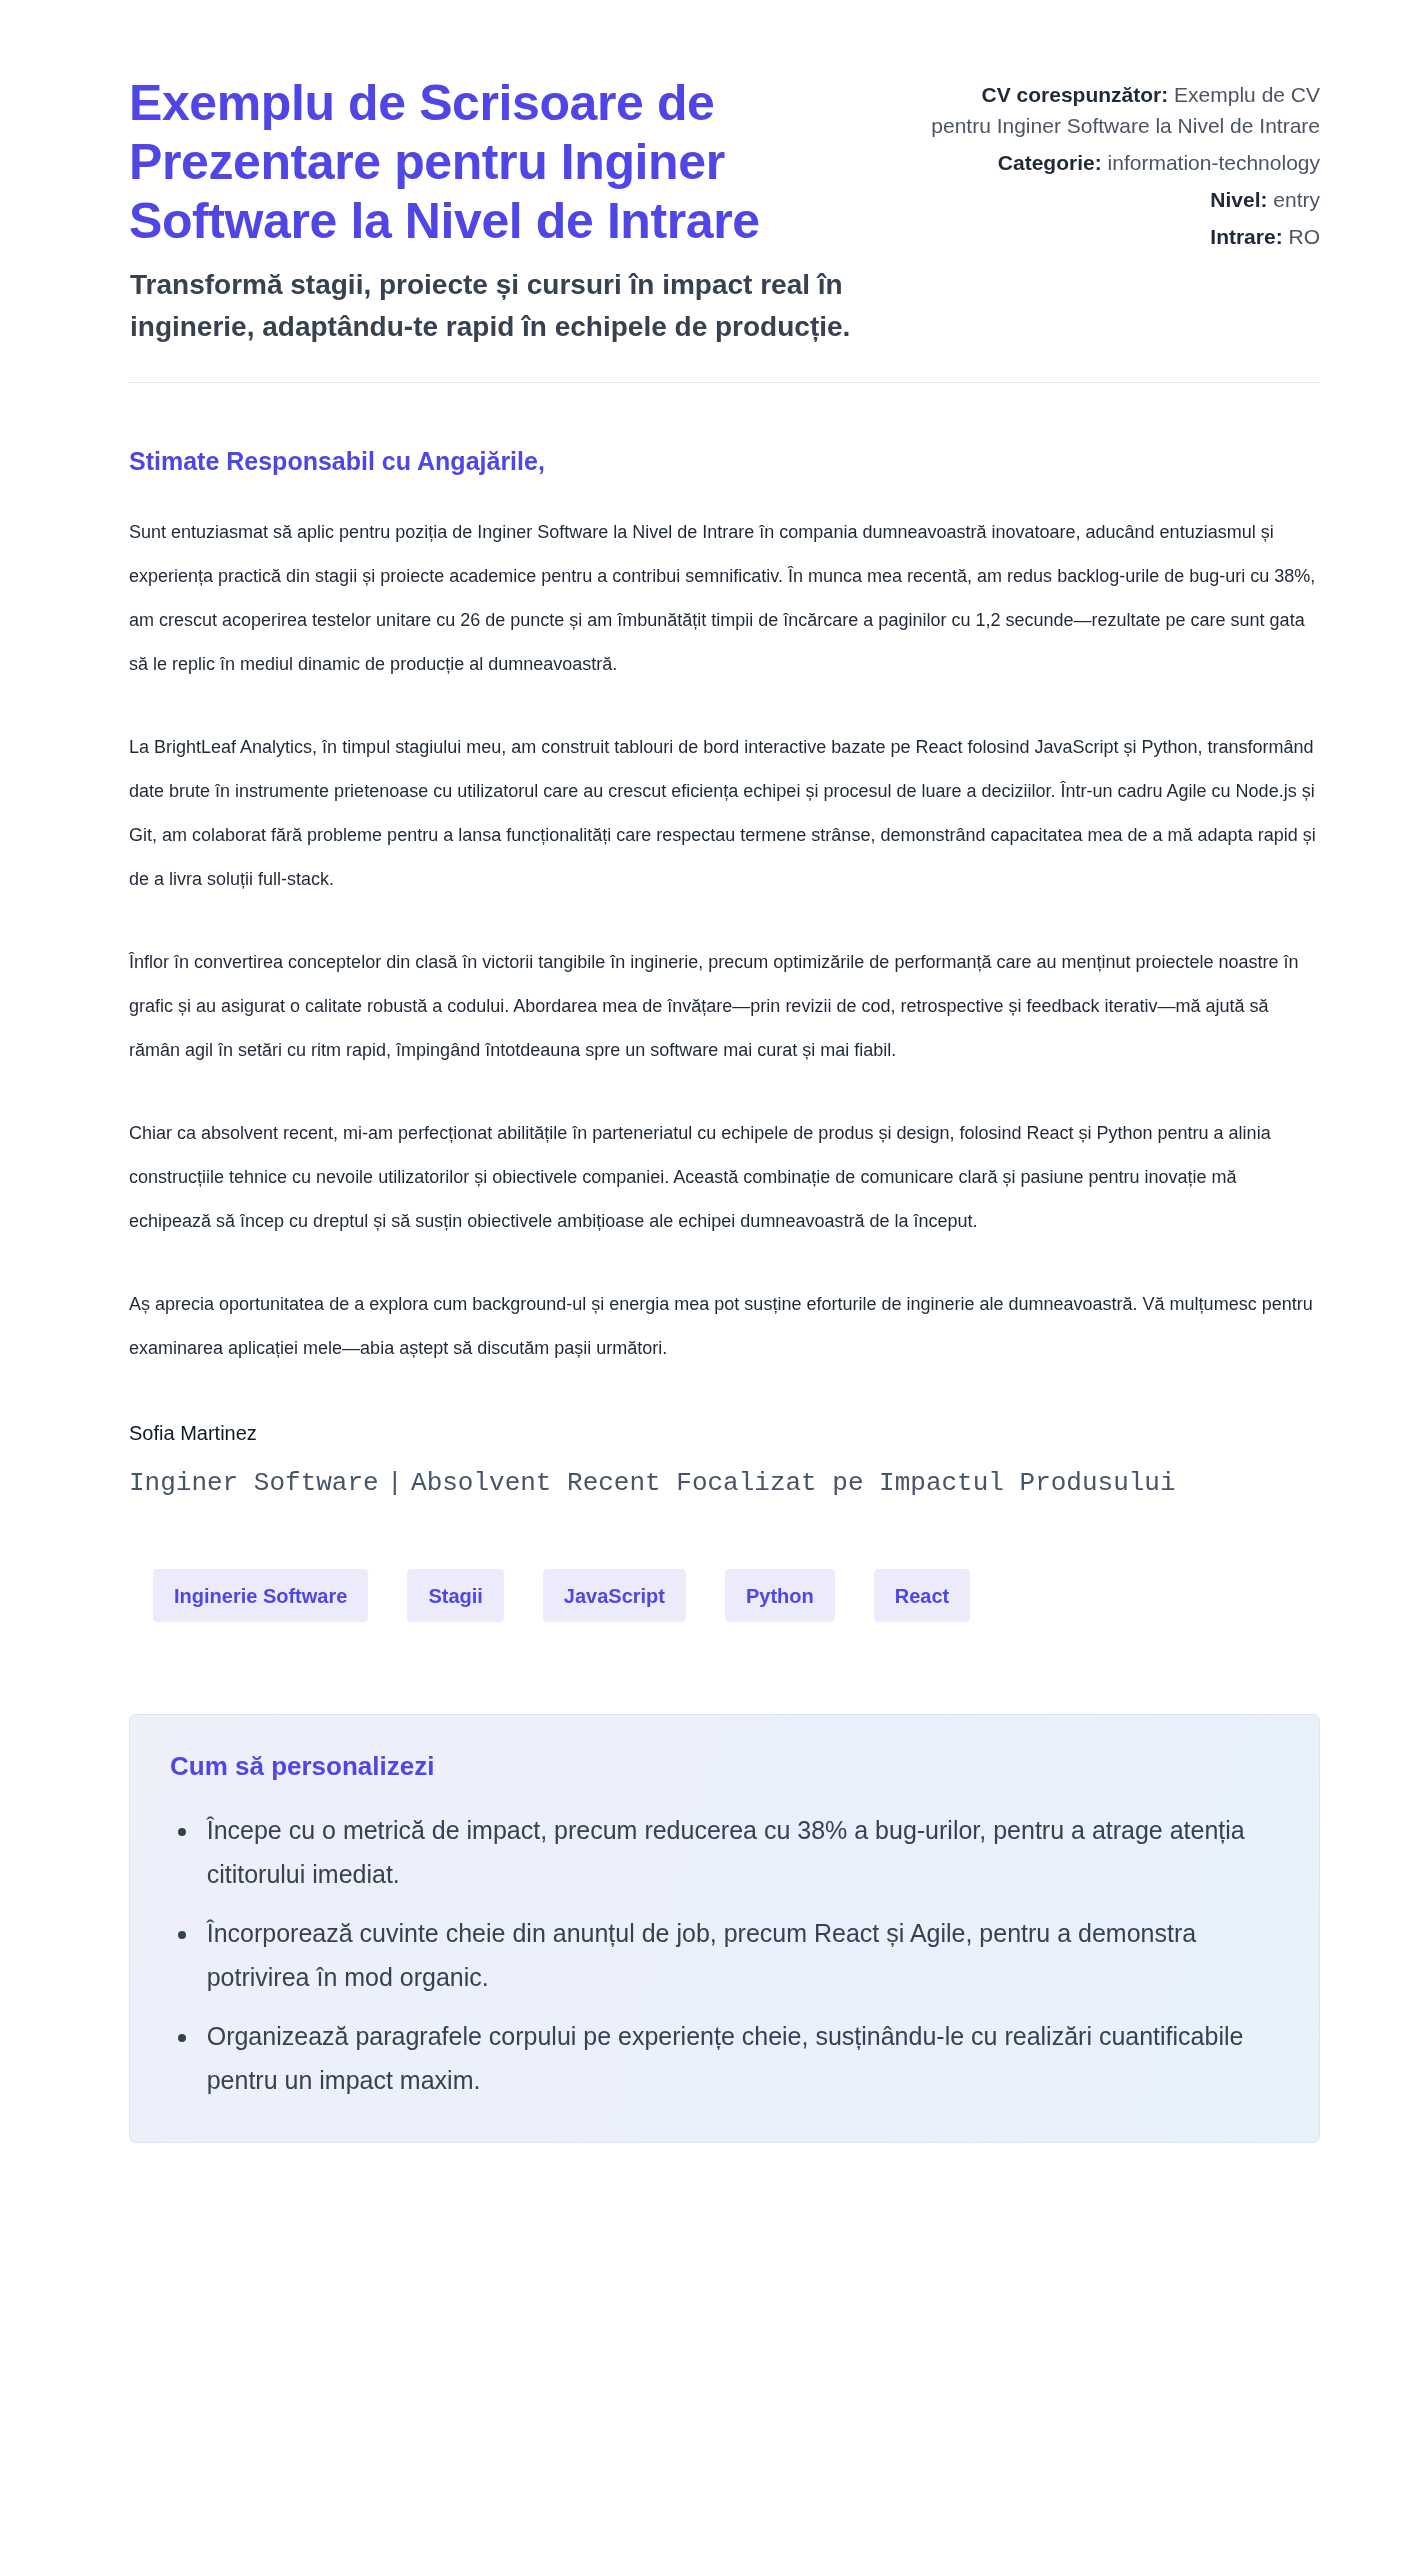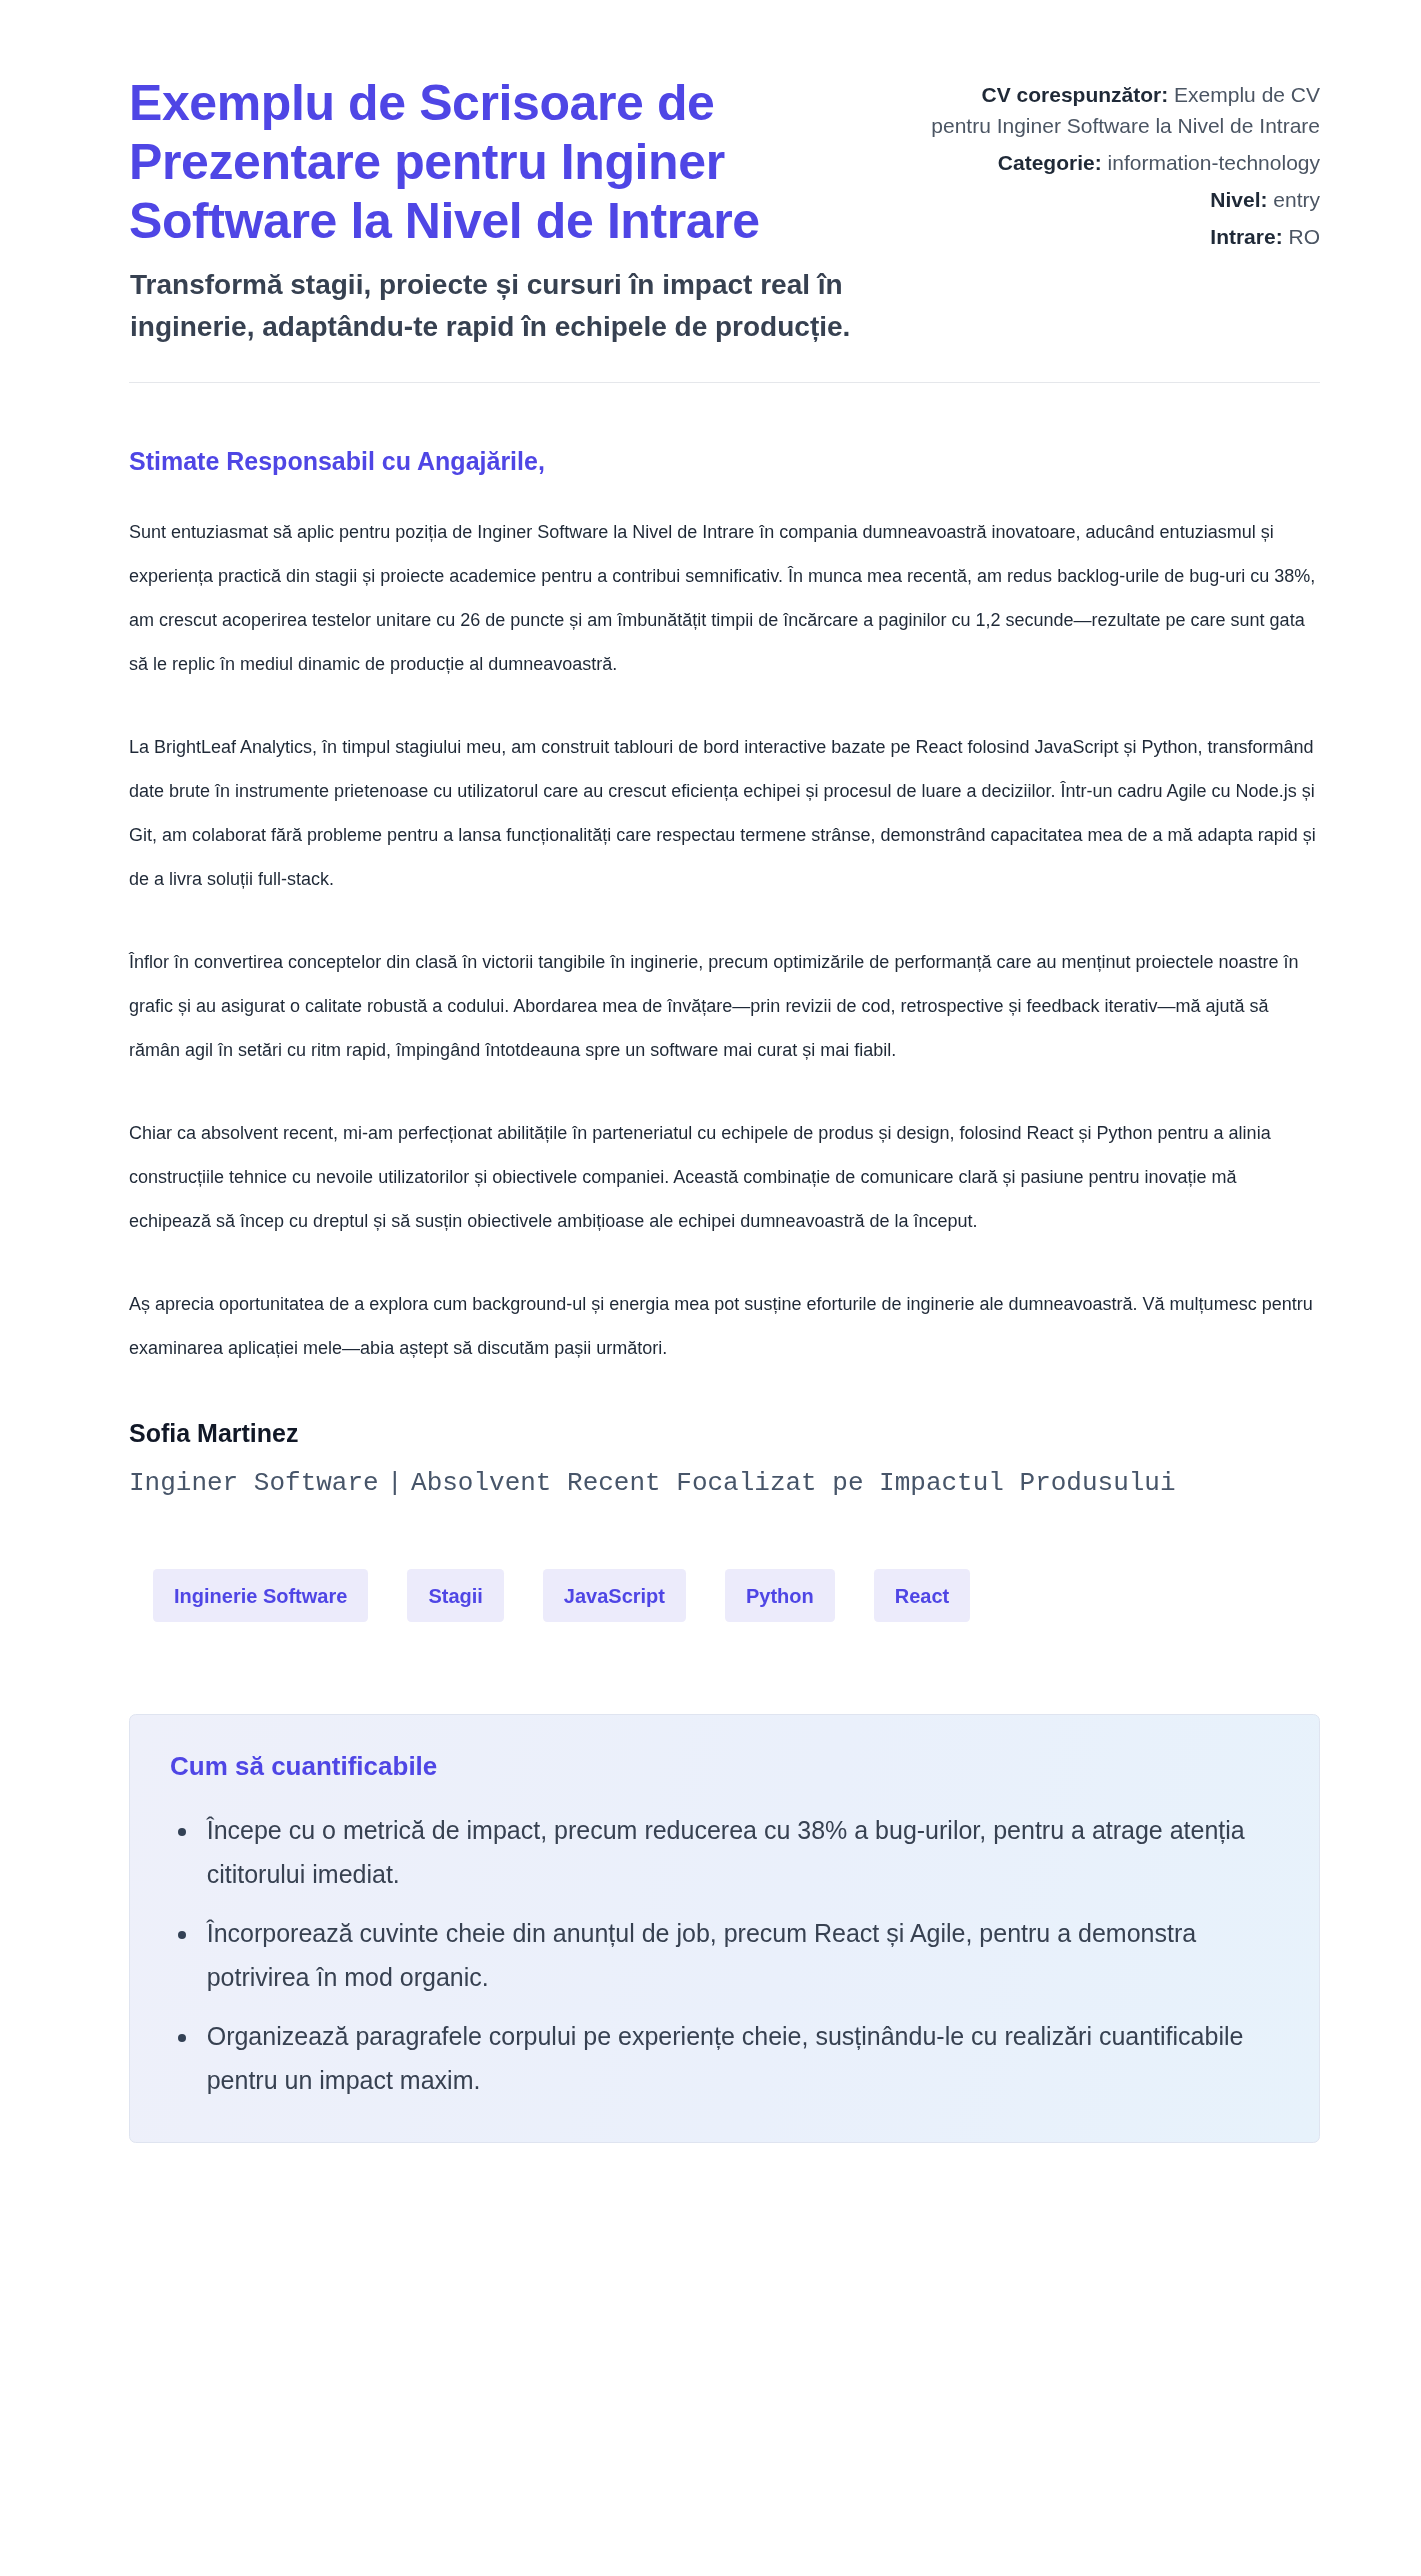--- a/index.html
+++ b/index.html
@@ -21,21 +21,21 @@
   .meta-item{margin-bottom:5.9px;}
   .meta-label{font-weight:700;color:#1f2937;}
 
   .divider{border:none;border-top:1.7px solid #e5e7eb;margin:33px 0 0;}
 
   
   .greeting{margin:60px 0 30px;font-size:25px;line-height:37px;font-weight:700;color:#4f46e5;}
   .para{margin:0 0 39px;font-size:18px;line-height:44px;color:#1f2937;}
 
   .signature{margin-top:47px;}
-  .sig-name{font-size:25px;line-height:33px;font-weight:700;color:#111827;}
+  .sig-name{font-size:20px;line-height:33px;font-weight:400;color:#111827;}
   .sig-role{margin-top:15px;font-size:26px;line-height:37px;color:#475569;font-family:Liberation Mono, monospace;}
   .sig-sep{color:#475569;padding:0 8.4px;}
 
   
   .tags{margin-top:67px;display:flex;gap:15px;flex-wrap:wrap;}
   .tag{
     background:#ecebfb;color:#4f46e5;font-size:20px;font-weight:600;
     padding:13.4px 21px;border-radius:4.2px;line-height:1.3;cursor:pointer;margin-left:24px;
   }
 
@@ -108,21 +108,21 @@
 
   <div class="tags">
     <span class="tag">Inginerie Software</span>
     <span class="tag">Stagii</span>
     <span class="tag">JavaScript</span>
     <span class="tag">Python</span>
     <span class="tag">React</span>
   </div>
 
   <div class="tips">
-    <h2 class="tips-title">Cum să cuantificabile</h2>
+    <h2 class="tips-title">Cum să personalizezi</h2>
     <ul class="tips-list">
       <li>Începe cu o metrică de impact, precum reducerea cu 38% a bug-urilor, pentru a atrage atenția cititorului imediat.</li>
       <li>Încorporează cuvinte cheie din anunțul de job, precum React și Agile, pentru a demonstra potrivirea în mod organic.</li>
       <li>Organizează paragrafele corpului pe experiențe cheie, susținându-le cu realizări cuantificabile pentru un impact maxim.</li>
     </ul>
   </div>
 
 </div>
 
 

